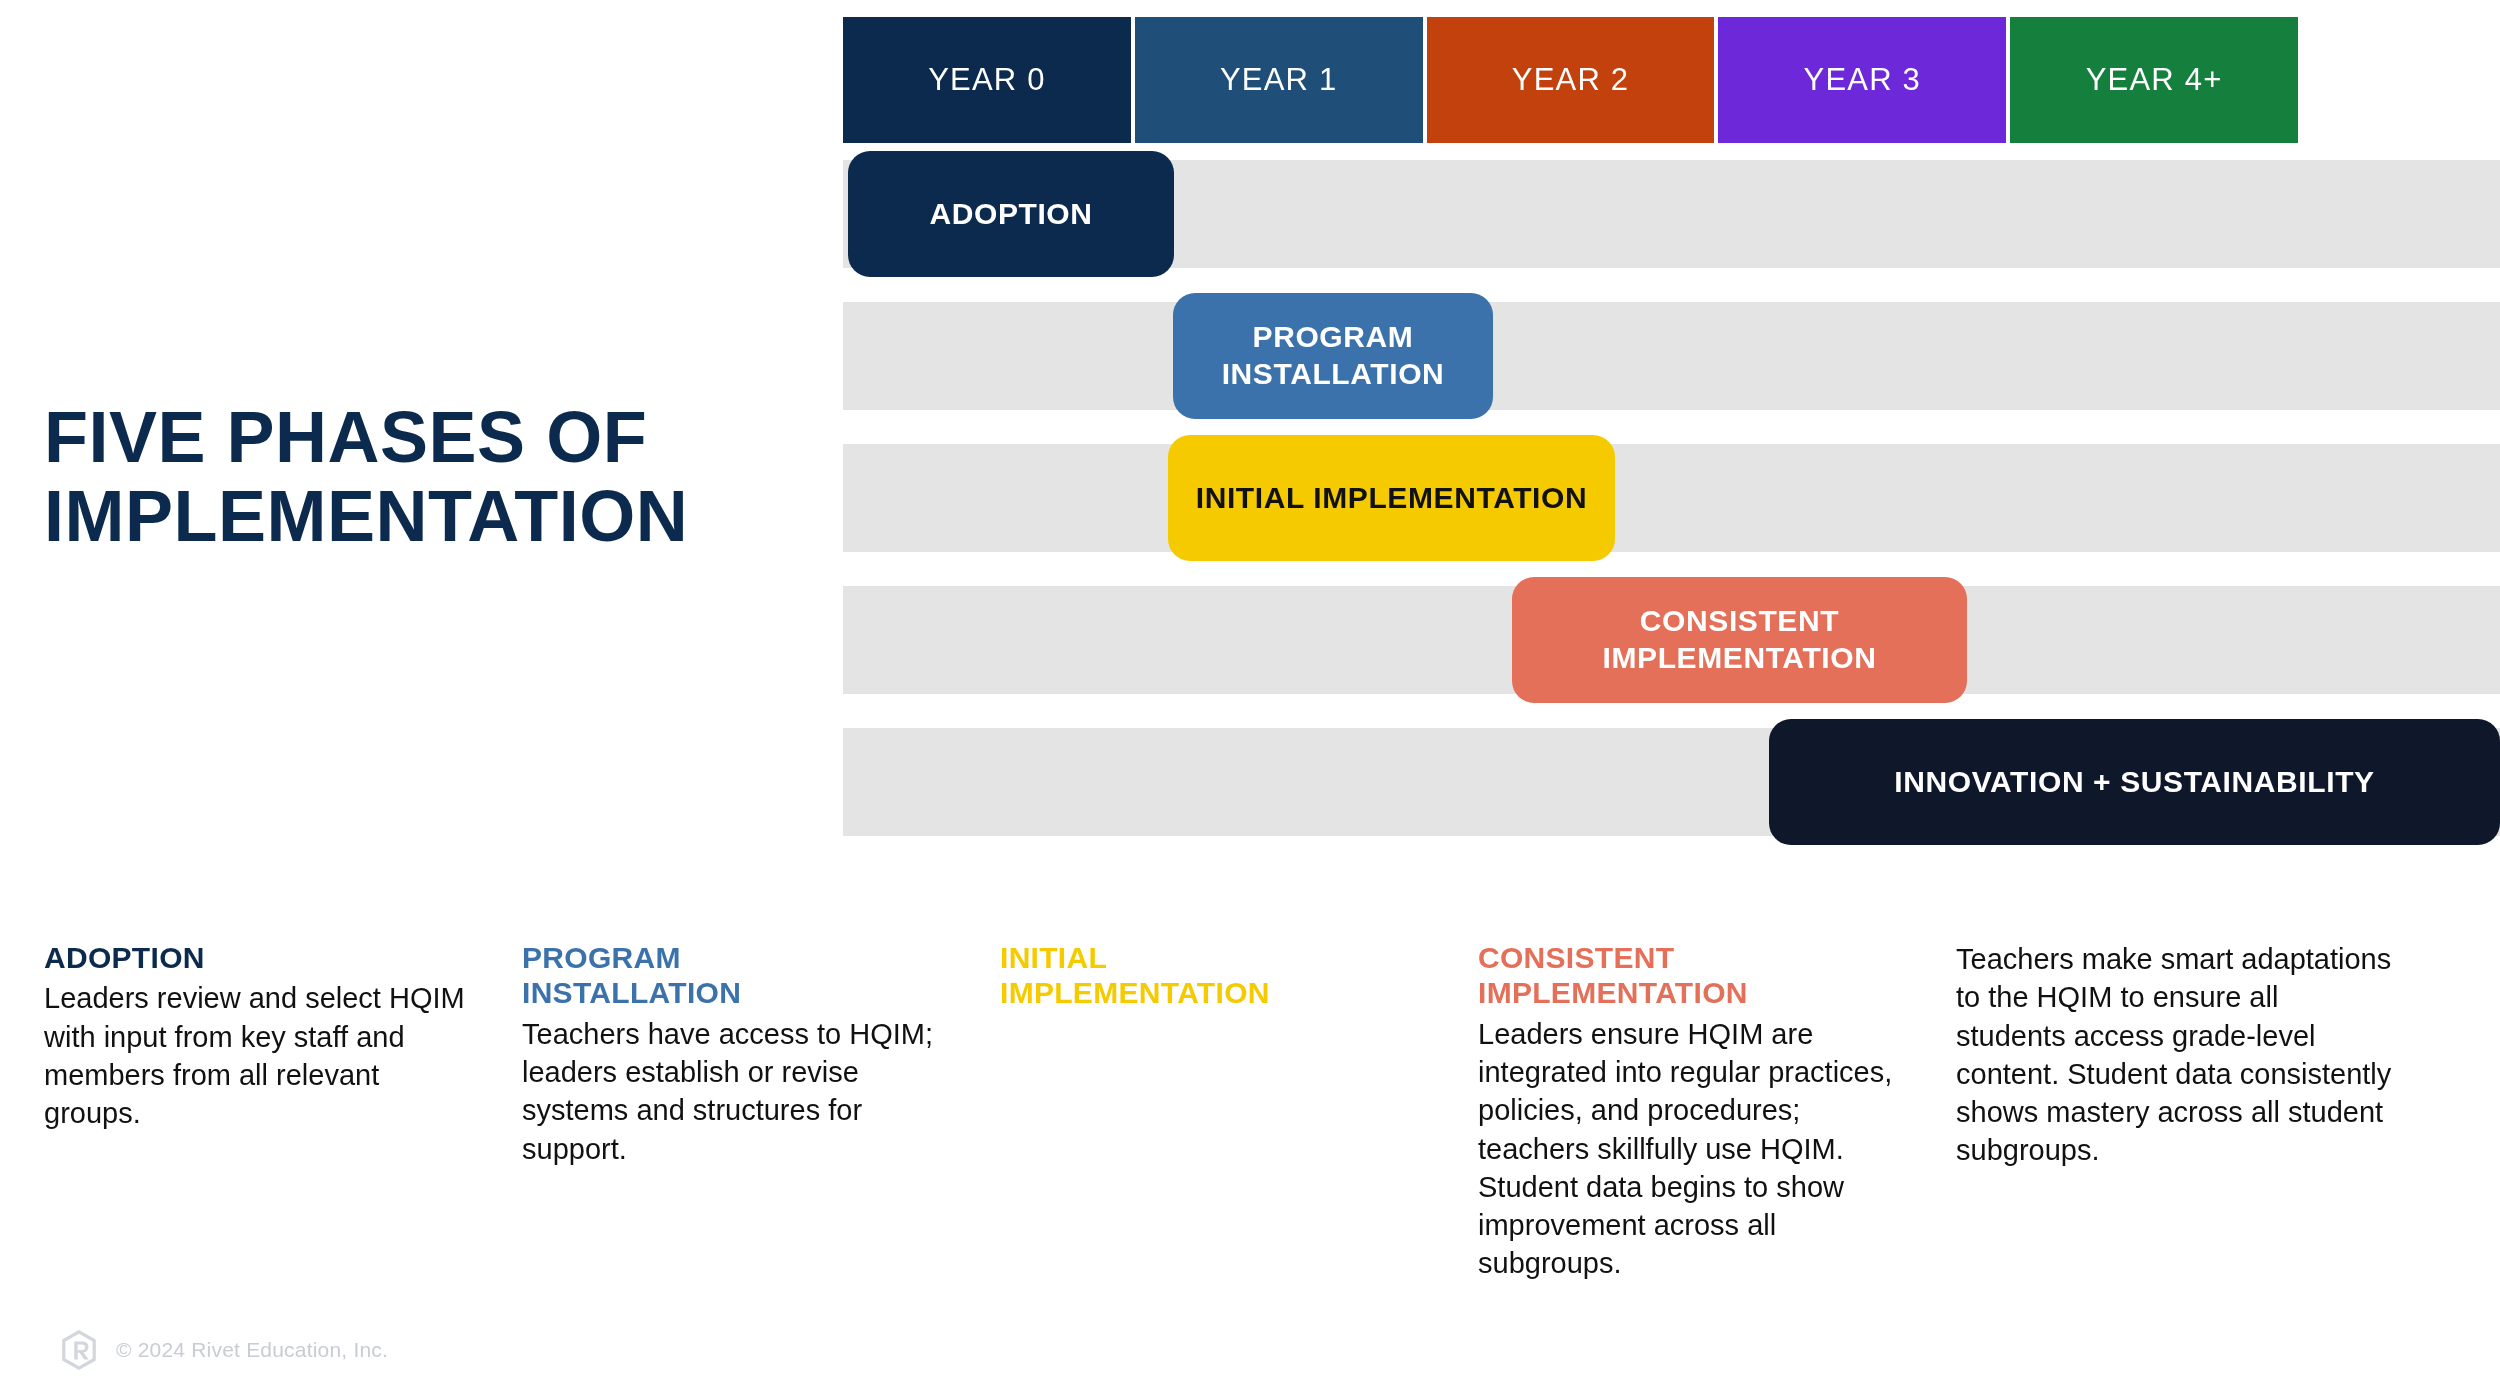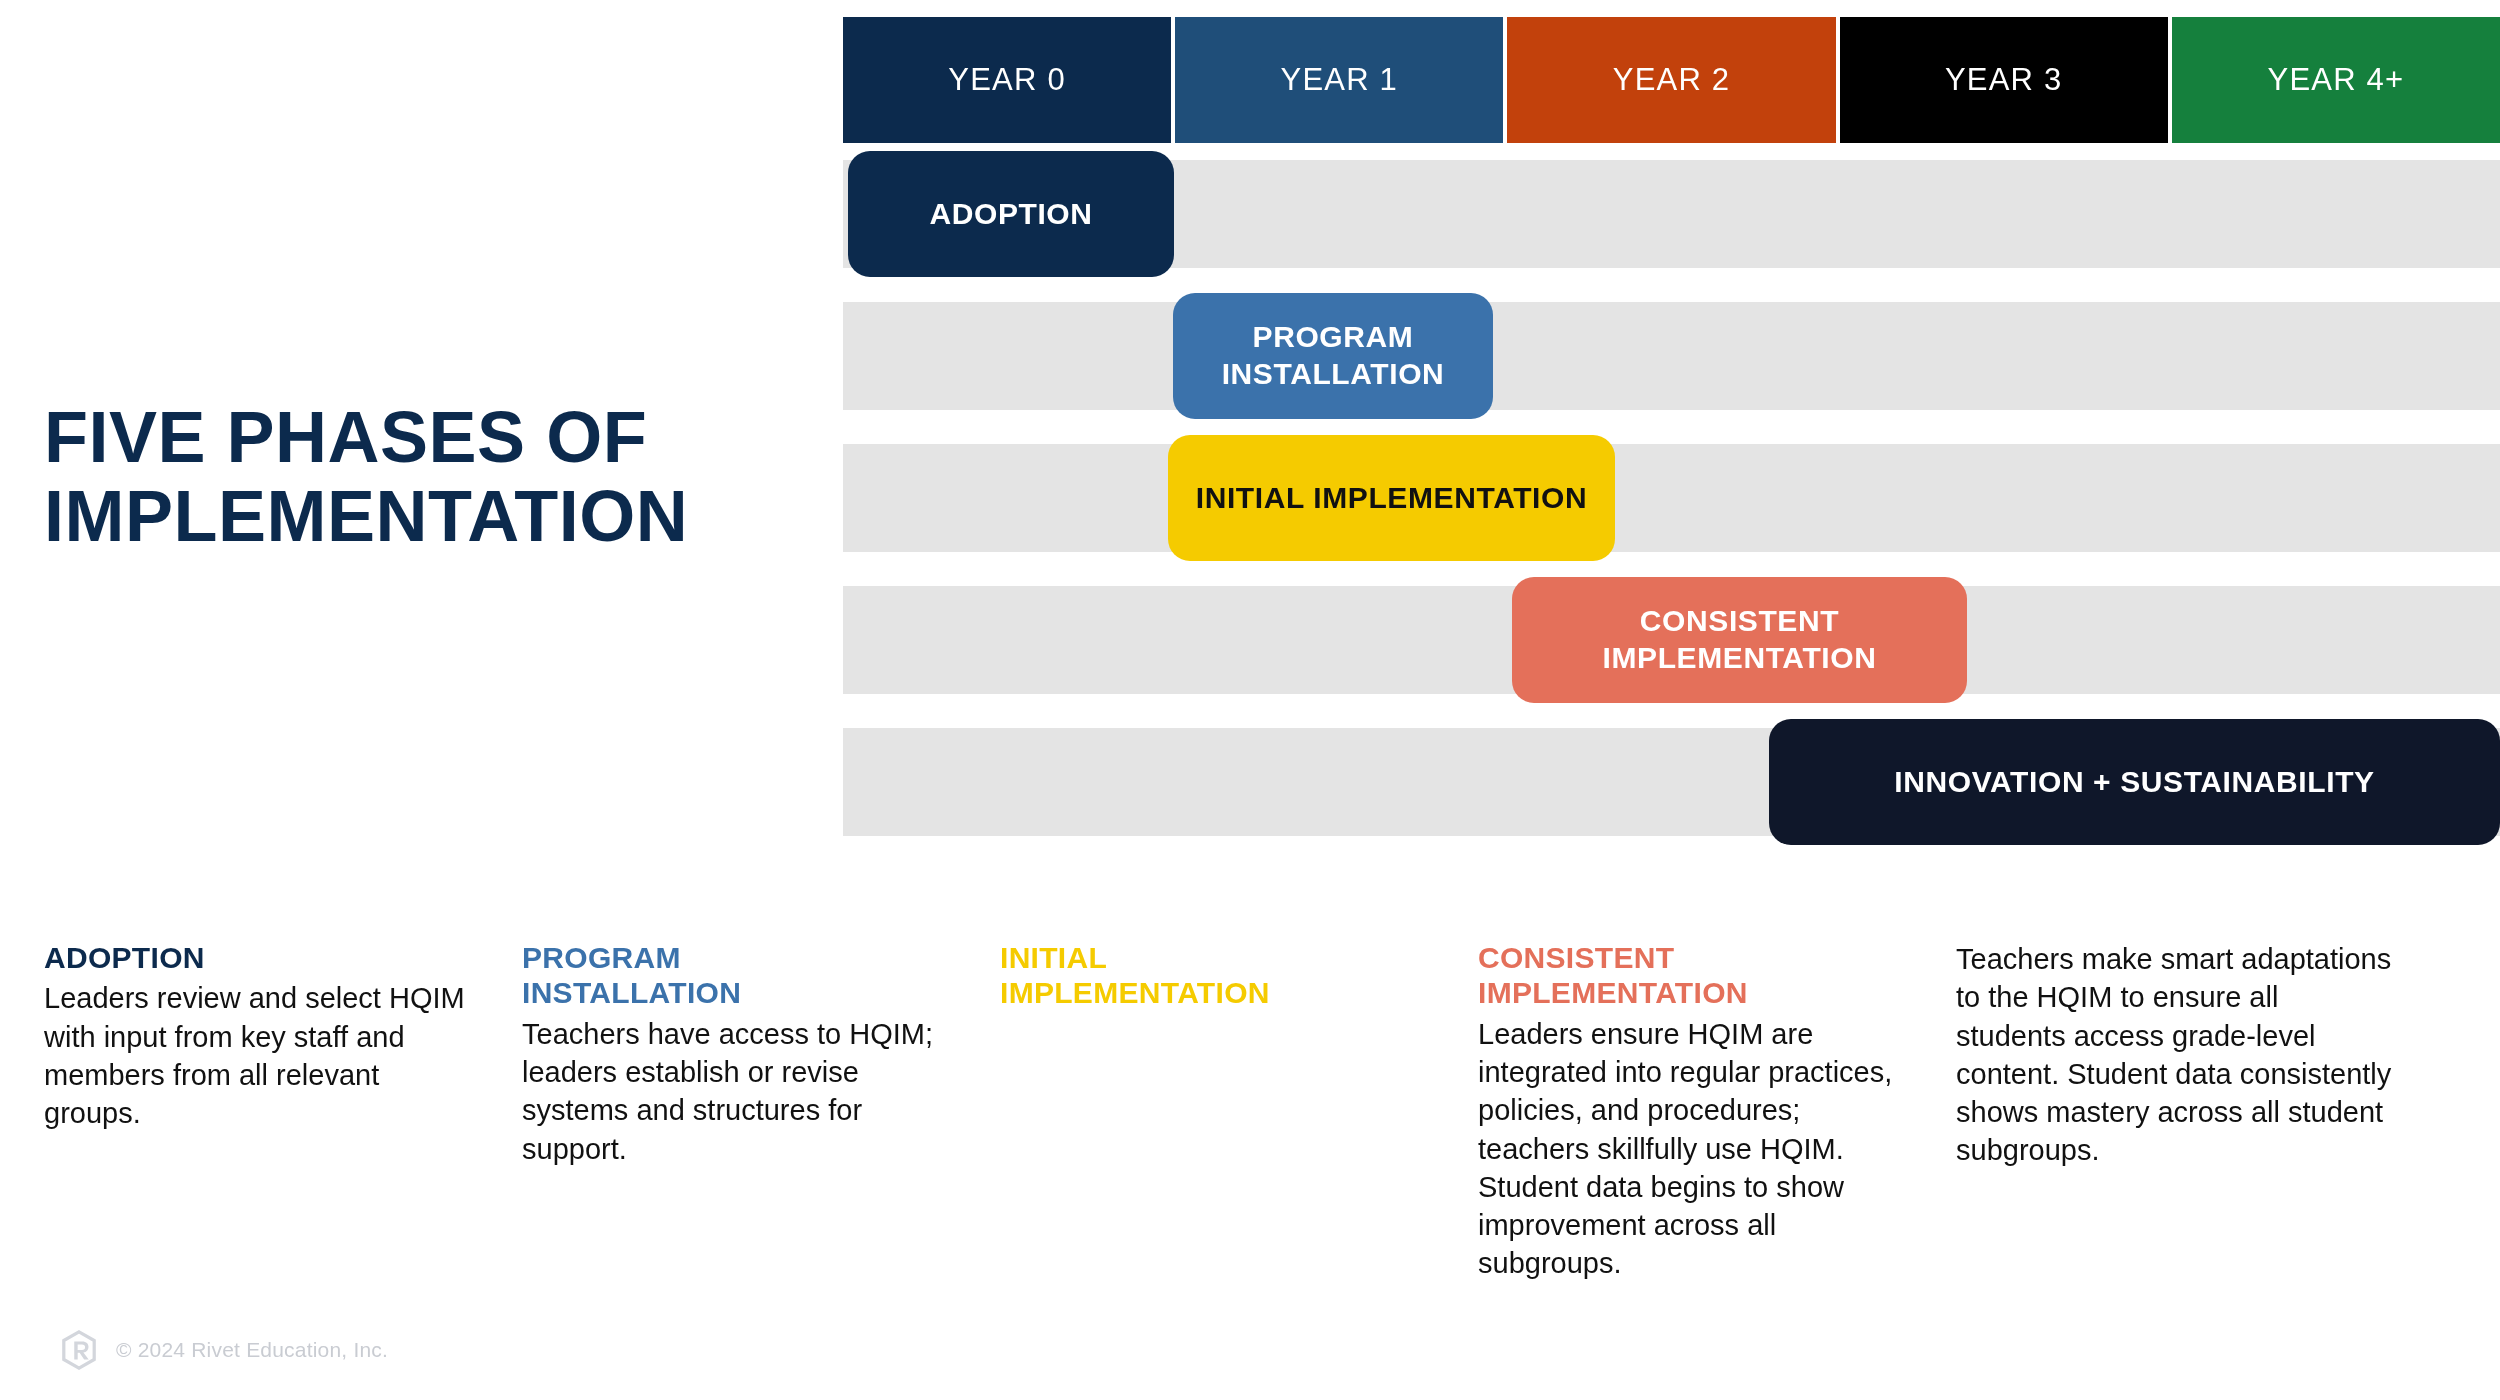--- a/index.html
+++ b/index.html
@@ -42,21 +42,21 @@
     top: 17px;
     width: 1657px;
     height: 850px;
   }
 
   
   #year-header {
     position: absolute;
     left: 0;
     top: 0;
-    width: 1657px;
+    width: 1455px;
     height: 126px;
     display: flex;
     gap: 4px;
   }
   .year-cell {
     flex: 1 1 0;
     display: flex;
     align-items: center;
     justify-content: center;
     color: #ffffff;
@@ -160,21 +160,21 @@
     <div id="year-header">
         <div class="year-cell" style="background: rgb(12, 42, 77);">
           <span>YEAR 0</span>
         </div>
         <div class="year-cell" style="background: rgb(31, 78, 121);">
           <span>YEAR 1</span>
         </div>
         <div class="year-cell" style="background: #c2410c;">
           <span>YEAR 2</span>
         </div>
-        <div class="year-cell" style="background: #000000;">
+        <div class="year-cell" style="background: #6d28d9;">
           <span>YEAR 3</span>
         </div>
         <div class="year-cell" style="background: #15803d;">
           <span>YEAR 4+</span>
         </div>
       </div>
 
     <div id="tracks">
       <div class="track-row r0"></div>
       <div class="track-row r1"></div>

